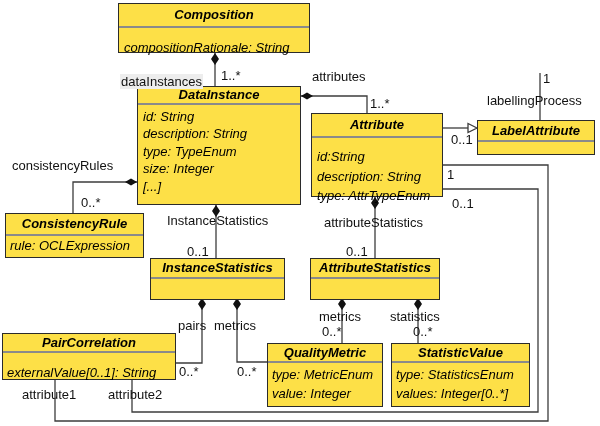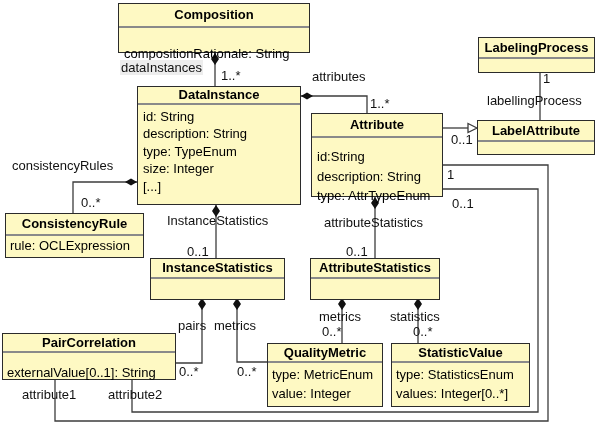--- a/index.html
+++ b/index.html
@@ -2,22 +2,22 @@
 <html><head>
 <meta charset="utf-8">
 <style>
   html,body{margin:0;padding:0;background:#fff;}
   .canvas{
     position:relative;width:600px;height:426px;background:#fff;
     font-family:"Liberation Sans", sans-serif;color:#000;overflow:hidden;
   }
   svg.wires{position:absolute;left:0;top:0;width:600px;height:426px;}
   .uml-class{
-    position:absolute;background:#fef9c3;border:1.5px solid #2b2b2b;
-    box-sizing:border-box;z-index:2;
+    position:absolute;background:#fde047;border:1.5px solid #2b2b2b;
+    box-sizing:border-box;z-index:2;font-style:italic;
   }
   .uml-title{
     font-weight:bold;font-size:13px;text-align:center;
     border-bottom:2px solid #8a8a8a;white-space:nowrap;overflow:hidden;
   }
   .uml-attrs{font-size:13px;padding:2px 4px;}
   .uml-attr-row{white-space:nowrap;overflow:hidden;}
   .edge-label{
     position:absolute;font-size:13px;z-index:3;white-space:nowrap;color:#111;
   }
@@ -53,21 +53,21 @@
       <polygon points="202,298 198,304 202,310 206,304"></polygon>
       <polygon points="237,298 233,304 237,310 241,304"></polygon>
       <polygon points="342,298 338,304 342,310 346,304"></polygon>
       <polygon points="418,298 414,304 418,310 422,304"></polygon>
     </g>
     <polygon points="477,128 468,123.5 468,132.5" fill="#ffffff" stroke="#3c3c3c" stroke-width="1.3"></polygon>
   </svg>
 
   <div class="uml-class" style="left:118px;top:3px;width:192px;height:50px">
     <div class="uml-title" style="height:22px;line-height:22px">Composition</div>
-    <div class="uml-attrs" style="padding:15px 5px">
+    <div class="uml-attrs" style="padding:9px 5px">
       <div class="uml-attr-row" style="line-height:22px">compositionRationale: String</div>
     </div>
   </div>
 
   <div class="uml-class" style="left:137px;top:86px;width:164px;height:119px">
     <div class="uml-title" style="height:16px;line-height:16px">DataInstance</div>
     <div class="uml-attrs" style="padding:3px 5px">
       <div class="uml-attr-row" style="line-height:17.4px">id: String</div>
       <div class="uml-attr-row" style="line-height:17.4px">description: String</div>
       <div class="uml-attr-row" style="line-height:17.4px">type: TypeEnum</div>
@@ -78,24 +78,20 @@
 
   <div class="uml-class" style="left:311px;top:113px;width:132px;height:84px">
     <div class="uml-title" style="height:22px;line-height:22px">Attribute</div>
     <div class="uml-attrs" style="padding:9px 5px">
       <div class="uml-attr-row" style="line-height:19.5px">id:String</div>
       <div class="uml-attr-row" style="line-height:19.5px">description: String</div>
       <div class="uml-attr-row" style="line-height:19.5px">type: AttrTypeEnum</div>
     </div>
   </div>
 
-  <div class="uml-class" style="left:478px;top:37px;width:117px;height:36px">
-    <div class="uml-title" style="height:19px;line-height:19px">LabelingProcess</div>
-    <div class="uml-attrs"></div>
-  </div>
 
   <div class="uml-class" style="left:477px;top:120px;width:118px;height:35px">
     <div class="uml-title" style="height:19px;line-height:19px">LabelAttribute</div>
     <div class="uml-attrs"></div>
   </div>
 
   <div class="uml-class" style="left:5px;top:213px;width:139px;height:45px">
     <div class="uml-title" style="height:20px;line-height:20px">ConsistencyRule</div>
     <div class="uml-attrs" style="padding:0 4px">
       <div class="uml-attr-row" style="line-height:20px">rule: OCLExpression</div>
@@ -128,21 +124,21 @@
   </div>
 
   <div class="uml-class" style="left:391px;top:343px;width:139px;height:64px">
     <div class="uml-title" style="height:17px;line-height:17px">StatisticValue</div>
     <div class="uml-attrs" style="padding:2px 4px">
       <div class="uml-attr-row" style="line-height:19px">type: StatisticsEnum</div>
       <div class="uml-attr-row" style="line-height:19px">values: Integer[0..*]</div>
     </div>
   </div>
 
-  <div class="edge-label shaded" style="left:120px;top:60px">dataInstances</div>
+  <div class="edge-label shaded" style="left:120px;top:74px">dataInstances</div>
   <div class="edge-label" style="left:221px;top:68px">1..*</div>
 
   <div class="edge-label" style="left:312px;top:69px">attributes</div>
   <div class="edge-label" style="left:370px;top:96px">1..*</div>
 
   <div class="edge-label" style="left:487px;top:93px">labellingProcess</div>
   <div class="edge-label" style="left:543px;top:71px">1</div>
 
   <div class="edge-label" style="left:451px;top:132px">0..1</div>
 

